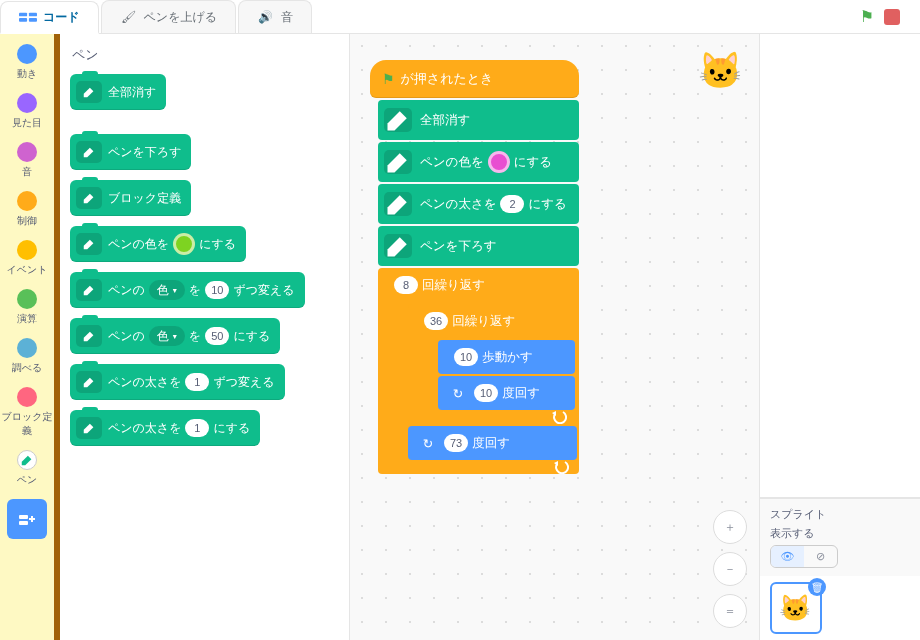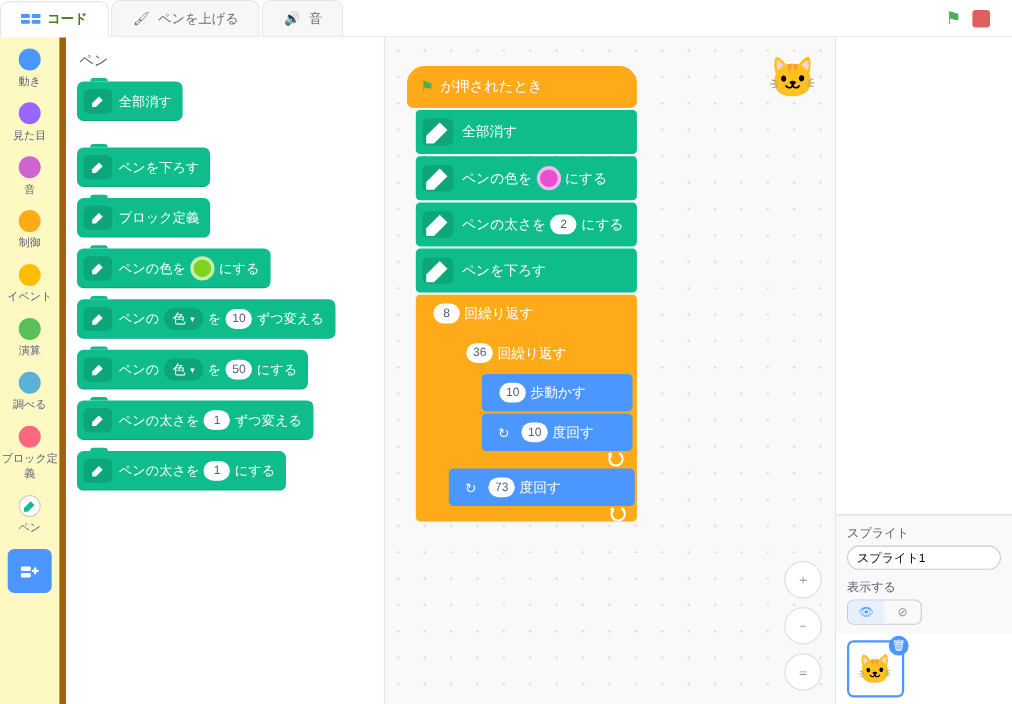--- a/index.html
+++ b/index.html
@@ -1,20 +1,20 @@
 <!DOCTYPE html>
 <html><head>
 <meta charset="utf-8">
 <style>
 * { box-sizing: border-box; margin: 0; padding: 0; }
 body { font-family: "Helvetica Neue", Arial, sans-serif; font-size: 12px; background: #fff; width: 920px; height: 640px; overflow: hidden; }
 
 .topbar { height: 34px; display: flex; align-items: stretch; background: #fff; border-bottom: 1px solid #e5e5e5; }
 .tab { display: flex; align-items: center; padding: 0 18px; border: 1px solid #e5e5e5; border-bottom: none; border-radius: 8px 8px 0 0; margin-right: 2px; background: #f7f7f7; color: #676e75; cursor: pointer; }
-.tab.active { background: #fff; color: #4d7c0f; font-weight: 600; border-bottom: 2px solid #fff; position: relative; top: 1px; justify-content: center; }
+.tab.active { background: #fff; color: #0369a1; font-weight: 600; border-bottom: 2px solid #fff; position: relative; top: 1px; justify-content: center; }
 .tab .ticon { width: 18px; height: 14px; margin-right: 6px; display: inline-flex; align-items: center; justify-content: center; }
 .topbar-spacer { flex: 1; }
 .top-controls { display: flex; align-items: center; padding-right: 20px; gap: 10px; }
 .flag-top { color: #4CAF50; font-size: 16px; }
 .stopsign { width: 16px; height: 16px; background: #e06060; border-radius: 3px; }
 
 .main { display: flex; height: calc(100% - 34px); }
 
 .cat-col { width: 60px; background: #fef9c3; border-right: 6px solid #a16207; display: flex; flex-direction: column; align-items: center; padding-top: 4px; overflow: hidden; }
 .cat { width: 60px; text-align: center; padding: 6px 0 6px; cursor: pointer; }
@@ -336,21 +336,20 @@
       <div class="zbtn">＋</div>
       <div class="zbtn">－</div>
       <div class="zbtn">＝</div>
     </div>
   </div>
 
   <div class="rpanel">
     <div class="stagebox"></div>
     <div class="spanel">
       <label>スプライト</label>
-      <input value="スプライト1" style="">
       <label>表示する</label>
       <div class="vis-btns">
         <div class="on">👁</div>
         <div>⊘</div>
       </div>
     </div>
     <div class="thumb-row">
       <div class="thumb">🐱<div class="del">🗑</div></div>
     </div>
   </div>

